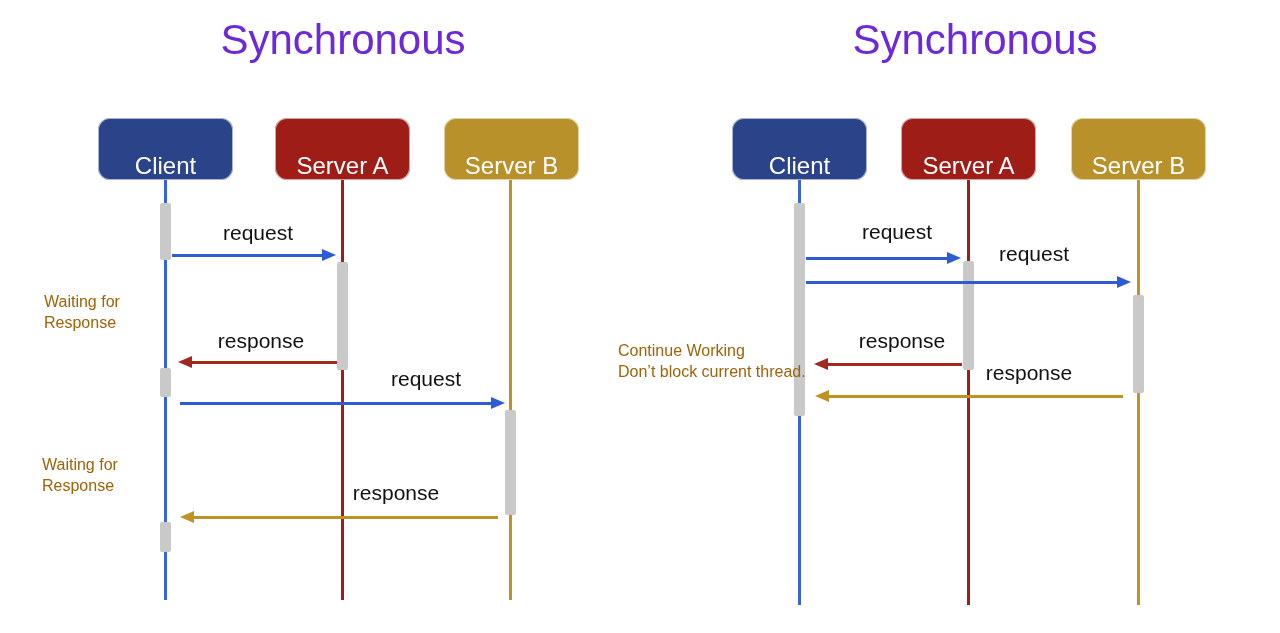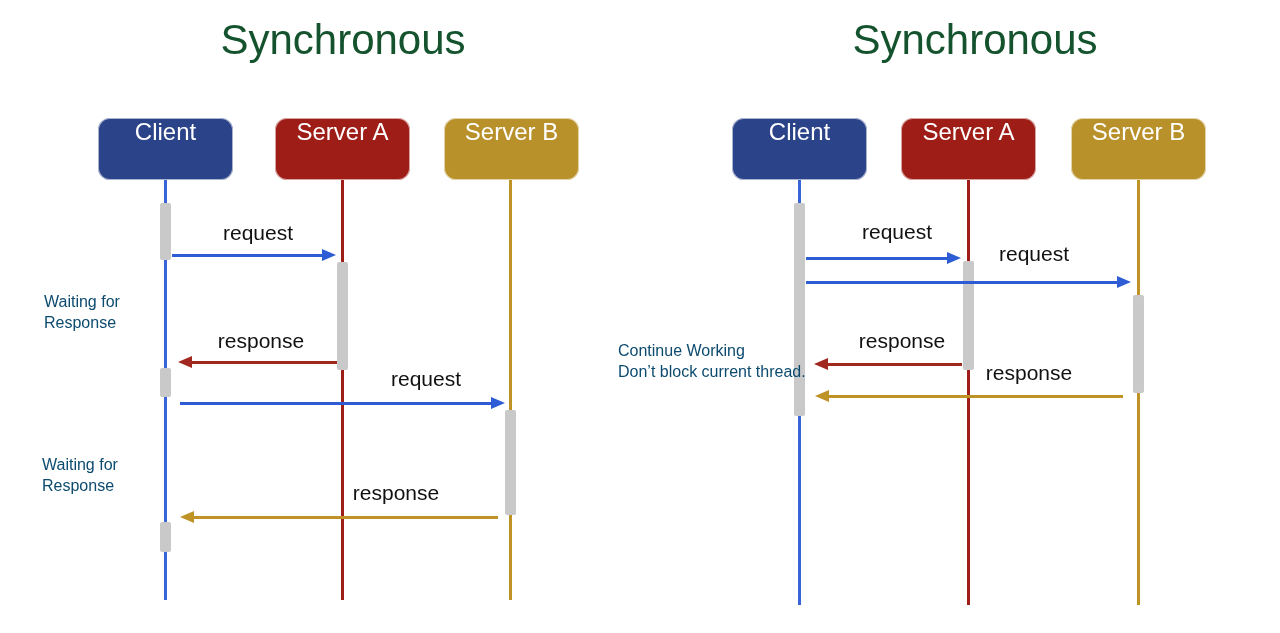--- a/index.html
+++ b/index.html
@@ -2,26 +2,26 @@
 <html style="--client: #2b4489; --serverA: #9e1d17; --serverB: #b8912a; --lineBlue: #3765d8; --lineRed: #9e1d17; --lineGold: #bf9226; --arrowBlue: #2e5cd4; --arrowRed: #a1281f; --arrowGold: #bf9226; --activation: #c9c9c9;"><head>
 <meta charset="utf-8">
 <style>
   html,body{margin:0;padding:0;background:#ffffff;}
   .canvas{
     position:relative;width:1280px;height:633px;background:#ffffff;overflow:hidden;
     font-family:"Liberation Sans", sans-serif;color:#111;
   }
   .abs{position:absolute;}
   .title{
-    font-size:42px;line-height:48px;color:#14532d;white-space:nowrap;
+    font-size:42px;line-height:48px;color:#6d28d9;white-space:nowrap;
     transform:translateX(-50%);
   }
   .actor{
     width:135px;height:62px;border-radius:12px;
-    display:flex;align-items:flex-start;justify-content:center;
+    display:flex;align-items:flex-end;justify-content:center;
     color:#fff;font-size:24px;box-shadow:0 0 0 1px rgba(255,255,255,0.6) inset;
   }
   .actor.blue{background:var(--client);}
   .actor.red{background:var(--serverA);}
   .actor.gold{background:var(--serverB);}
   .lifeline{width:3px;}
   .lifeline.blue{background:var(--lineBlue);}
   .lifeline.red{background:var(--lineRed);}
   .lifeline.gold{background:var(--lineGold);}
   .bar{width:11px;background:var(--activation);border-radius:2px;}
@@ -33,21 +33,21 @@
     border-top:6px solid transparent;border-bottom:6px solid transparent;}
   .arrow.right .head{right:0;border-left:14px solid currentColor;}
   .arrow.left  .head{left:0;border-right:14px solid currentColor;}
   .arrow.c-blue{color:var(--arrowBlue);}
   .arrow.c-red{color:var(--arrowRed);}
   .arrow.c-gold{color:var(--arrowGold);}
   .msg-label{
     font-size:21px;line-height:24px;color:#111;white-space:nowrap;
     transform:translateX(-50%);
   }
-  .note{font-size:16px;line-height:21px;color:#0c4a6e;white-space:nowrap;}
+  .note{font-size:16px;line-height:21px;color:#a16207;white-space:nowrap;}
 </style>
 </head>
 <body>
 
 <div class="canvas">
 
   <div class="abs title" style="left:343px;top:16px;">Synchronous</div>
 
   <div class="abs actor blue" style="left:98px;top:118px;">
     <span>Client</span>

